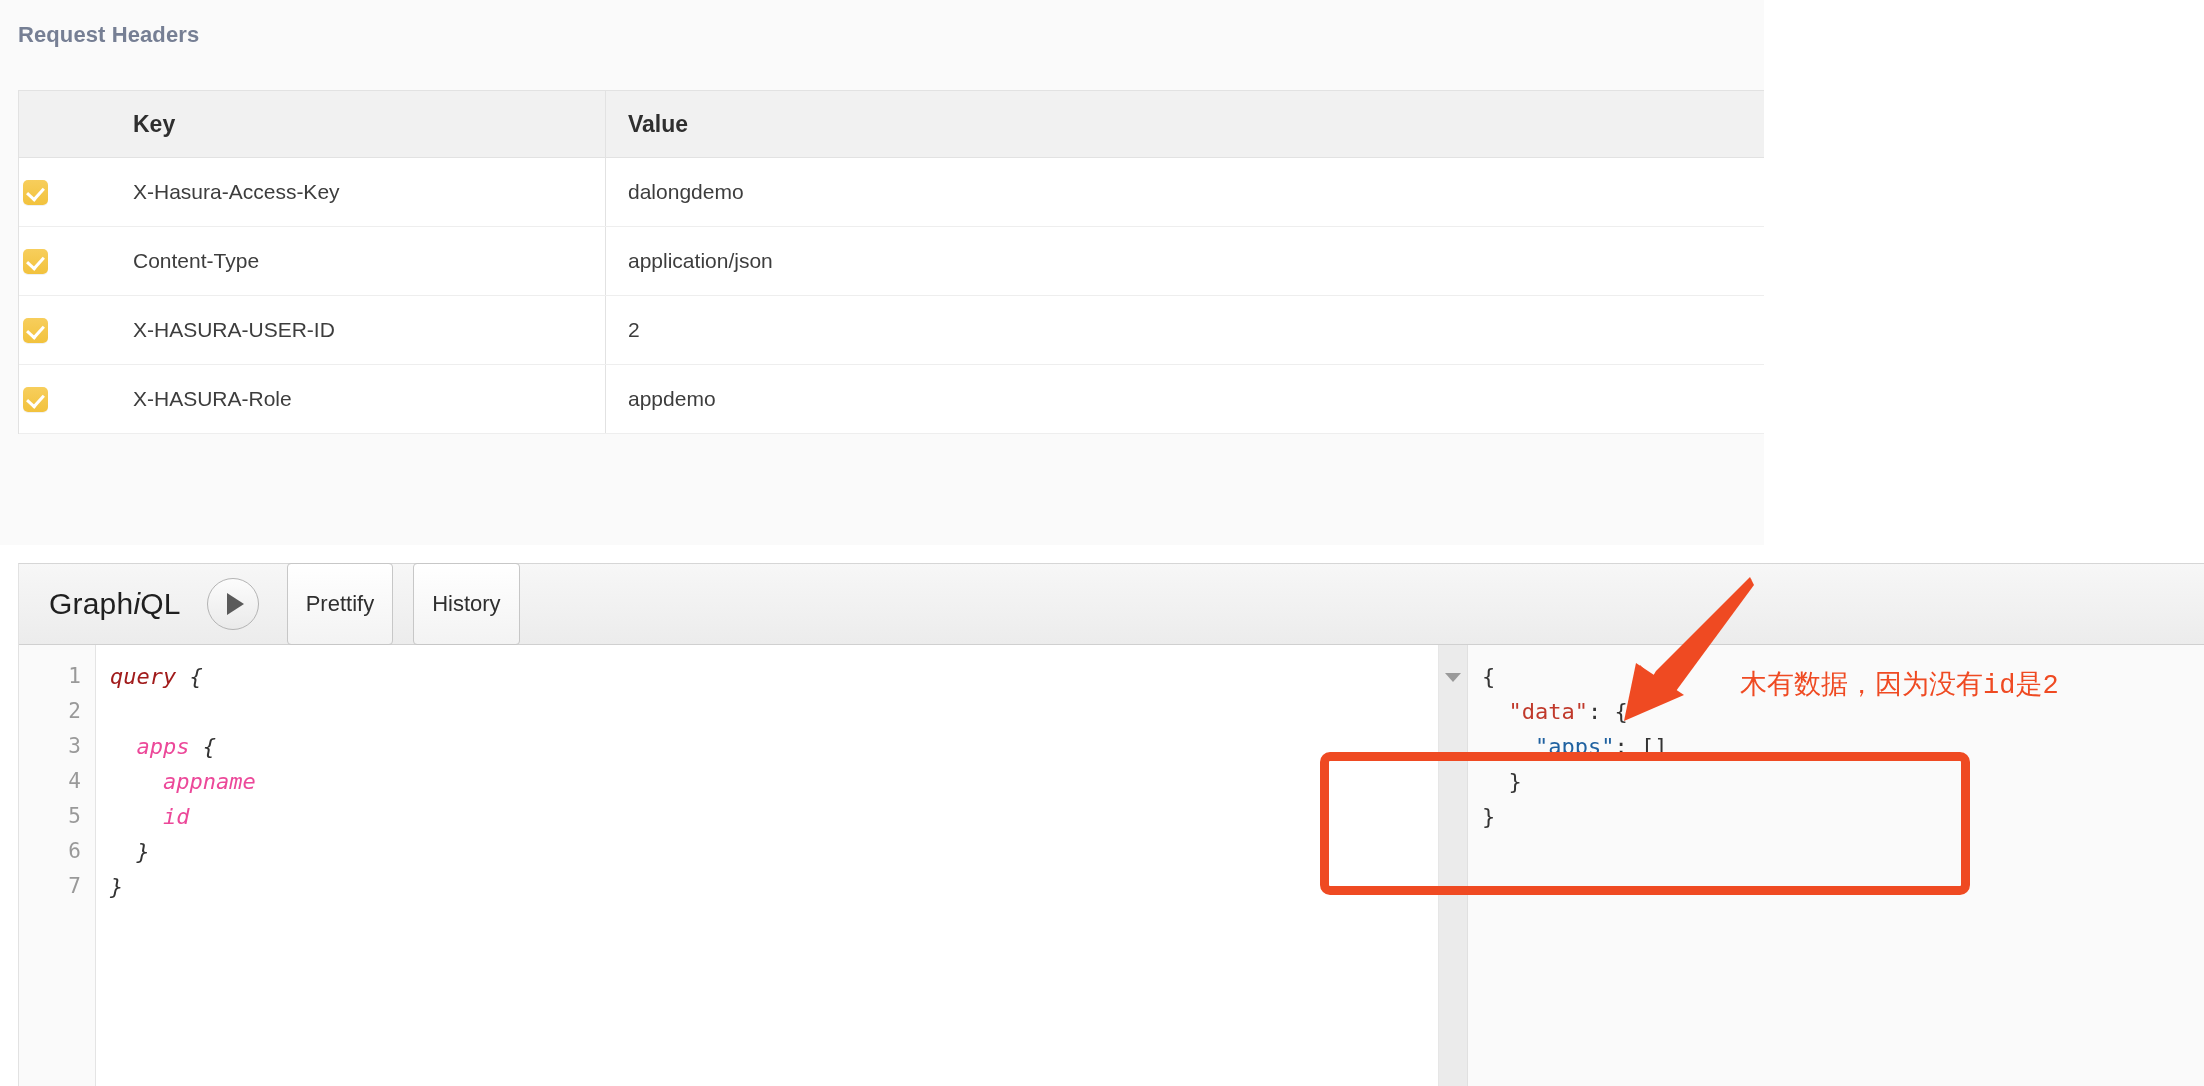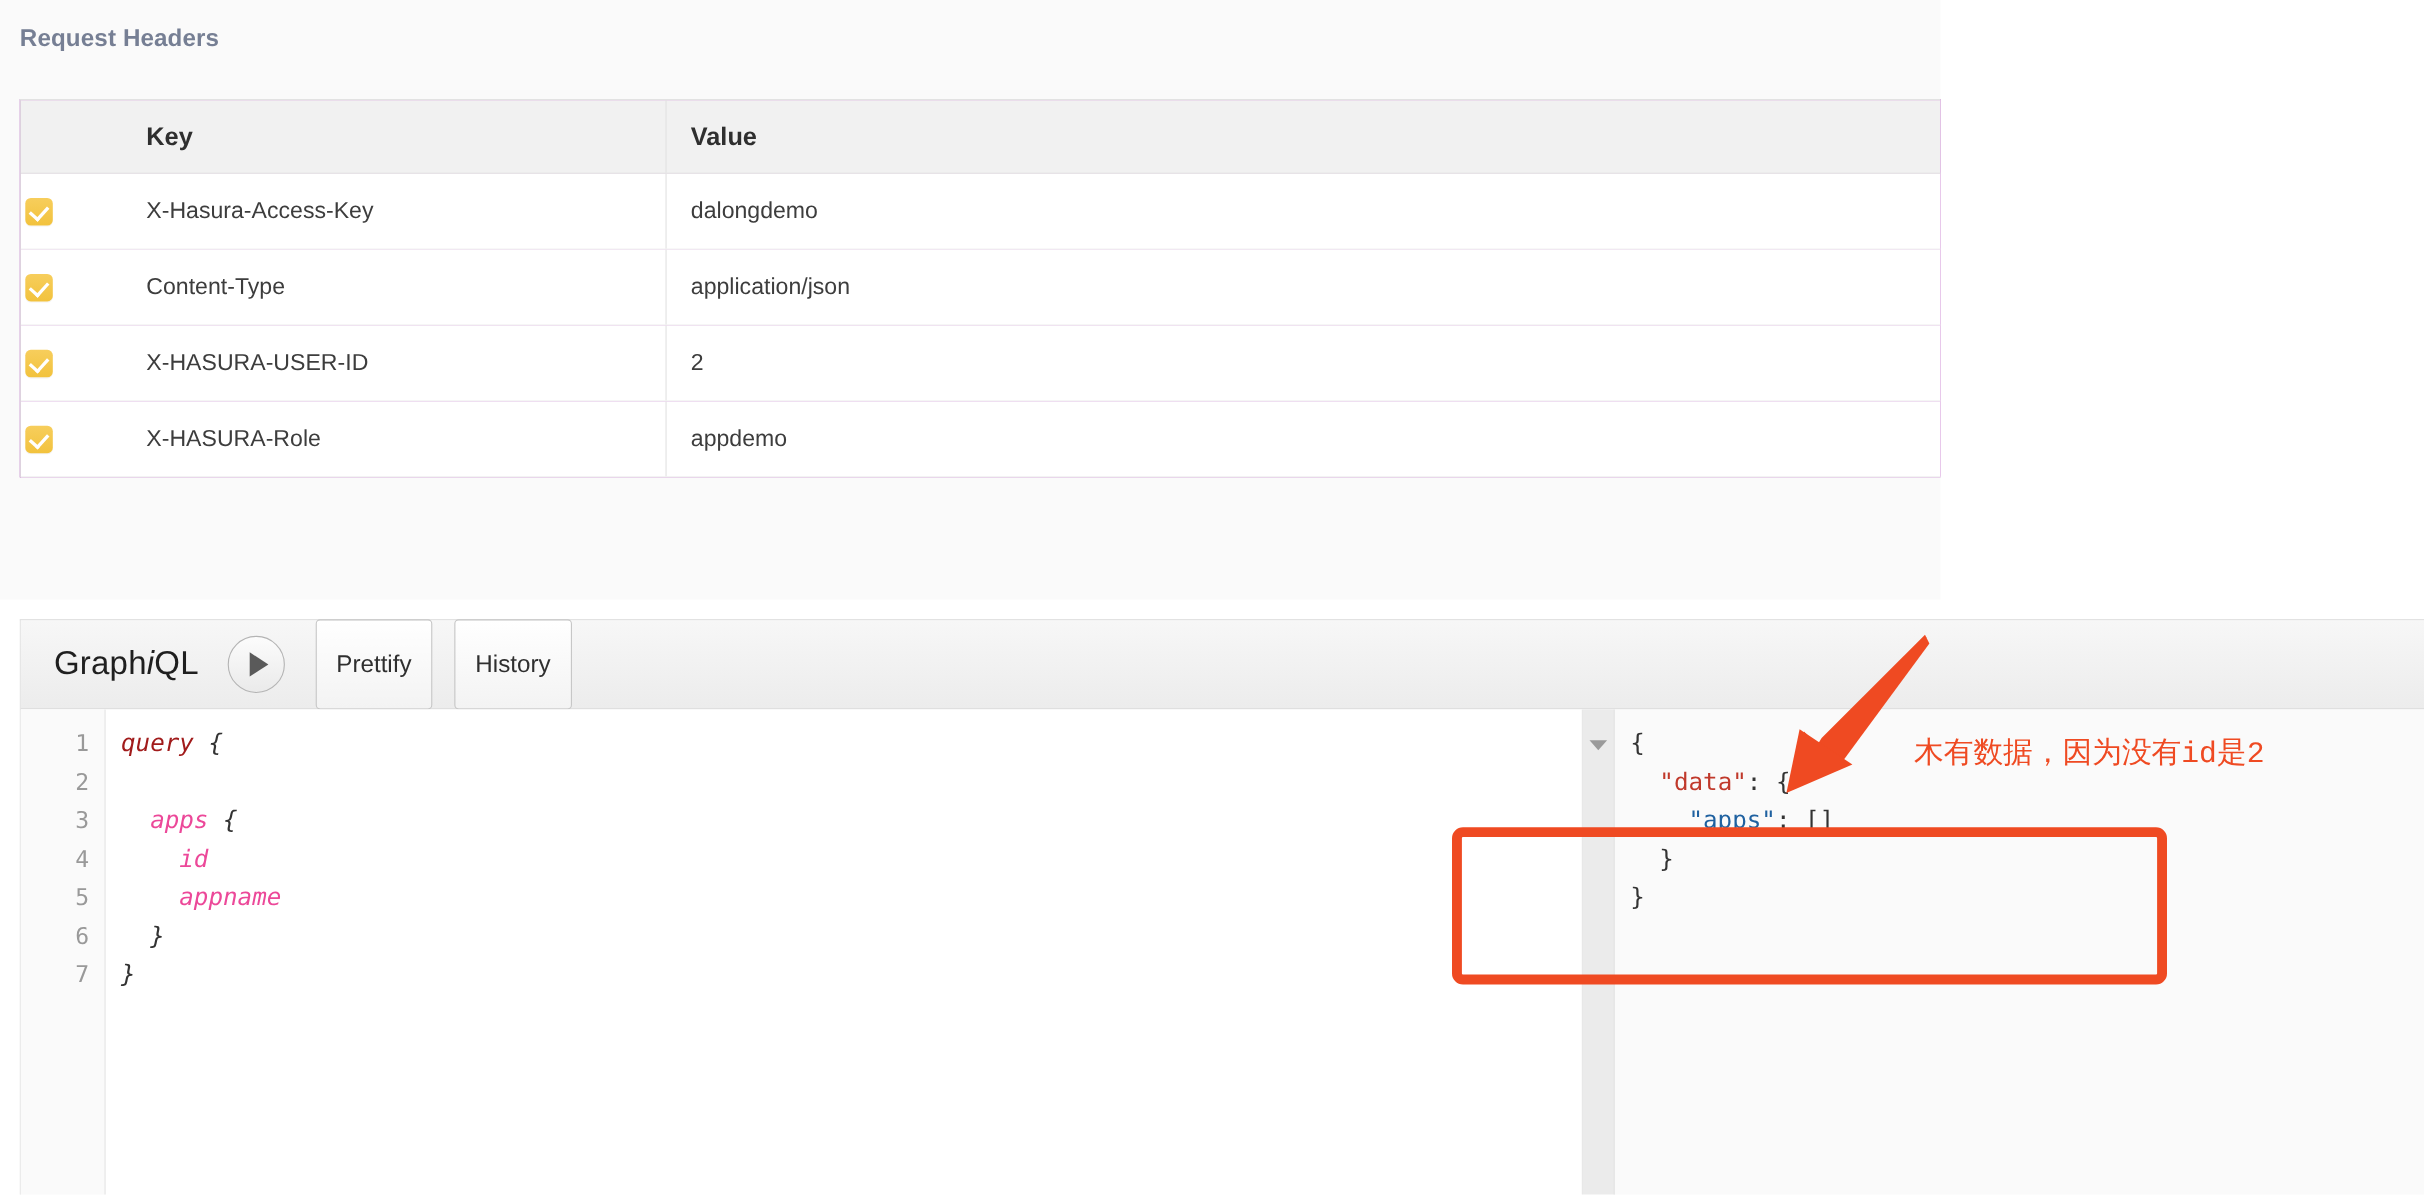--- a/index.html
+++ b/index.html
@@ -33,21 +33,21 @@
     letter-spacing: .1px;
   }
 
   #headers-table {
     position: absolute;
     left: 18px;
     top: 90px;
     right: 0;
     border-top: 1px solid #e2e2e2;
     border-left: 1px solid #e2e2e2;
-    background: #a21caf;
+    background: #0369a1;
   }
   .hdr-row {
     display: flex;
     align-items: stretch;
     border-bottom: 1px solid #eeeeee;
     height: 68px;
     background: #ffffff;
   }
   .hdr-row.head {
     background: #f1f1f1;
@@ -372,22 +372,22 @@
         <div class="ln">3</div>
         <div class="ln">4</div>
         <div class="ln">5</div>
         <div class="ln">6</div>
         <div class="ln">7</div>
       </div>
       <div id="code">
           <div class="cl"><span class="kw">query</span><span class="pun"> </span><span class="pun">{</span></div>
           <div class="cl"><span class="pun"></span></div>
           <div class="cl"><span class="pun">  </span><span class="fld">apps</span><span class="pun"> {</span></div>
+          <div class="cl"><span class="pun">    </span><span class="fld">appname</span></div>
           <div class="cl"><span class="pun">    </span><span class="fld">id</span></div>
-          <div class="cl"><span class="pun">    </span><span class="fld">appname</span></div>
           <div class="cl"><span class="pun">  }</span></div>
           <div class="cl"><span class="pun">}</span></div>
         </div>
     </div>
 
     <div id="result-gutter">
       <span class="fold"></span>
     </div>
 
     <div id="result-pane">

